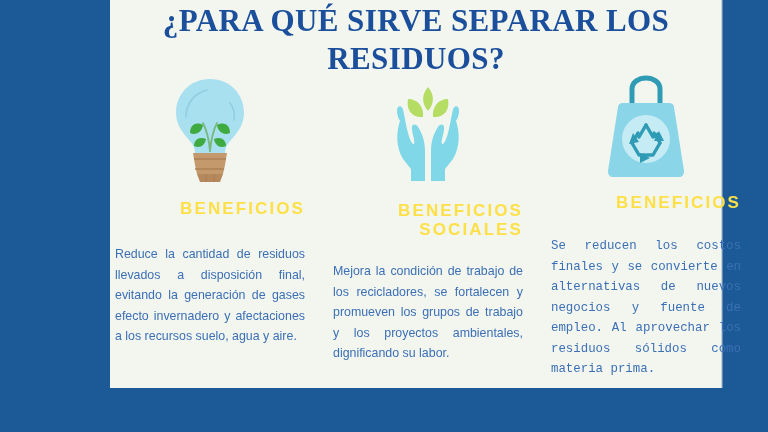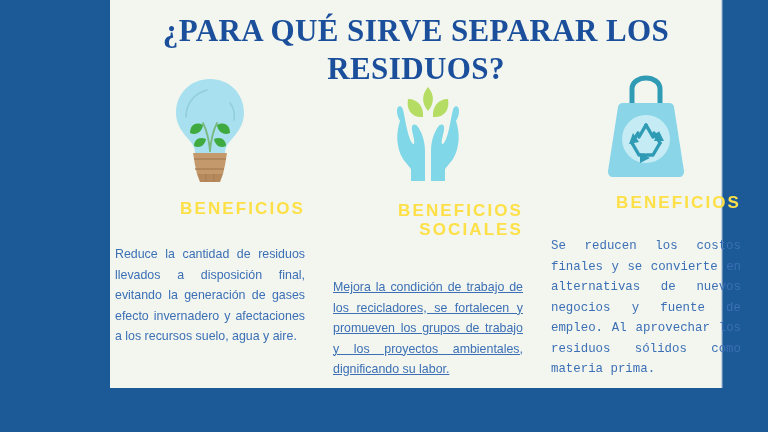--- a/index.html
+++ b/index.html
@@ -43,21 +43,21 @@
     left: 110px;
     top: 0px;
     width: 612px;
     text-align: center;
     font-family: "Liberation Serif", "DejaVu Serif", serif;
     font-weight: bold;
     font-size: 31px;
     line-height: 38px;
     letter-spacing: 0.4px;
     color: #1b4f9c;
-    padding-top: 12px;
+    padding-top: 2px;
     box-sizing: border-box;
   }
   .col {
     position: absolute;
     top: 70px;
     width: 190px;
   }
   #col1 { left: 115px; }
   #col2 { left: 333px; }
   #col3 { left: 551px; }
@@ -84,21 +84,21 @@
     text-align-last: left;
     font-size: 12.4px;
     line-height: 20.5px;
     color: #3c6fb5;
     hyphens: none;
   }
   #col1 .col-head { margin-top: 14px; }
   #col2 .col-head { margin-top: 16px; }
   #col3 .col-head { margin-top: 8px; }
   #col1 .col-body { margin-top: 26px; }
-  #col2 .col-body { margin-top: 38px; text-decoration: underline; }
+  #col2 .col-body { margin-top: 22px; }
   #col3 .col-body { margin-top: 24px; font-family: Liberation Mono, monospace; }
 </style>
 </head>
 <body>
 
 <div id="slide">
 
   <div id="panel"></div>
   <div id="panel-seam"></div>
 

